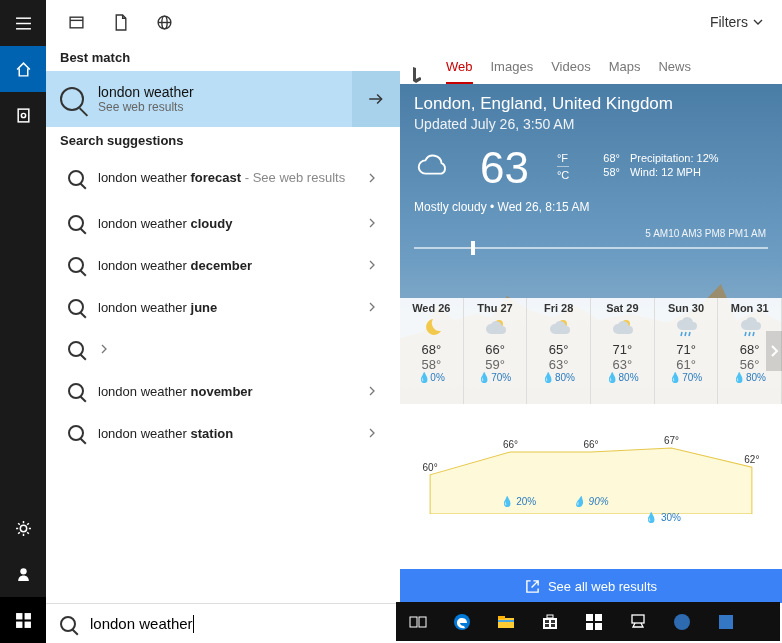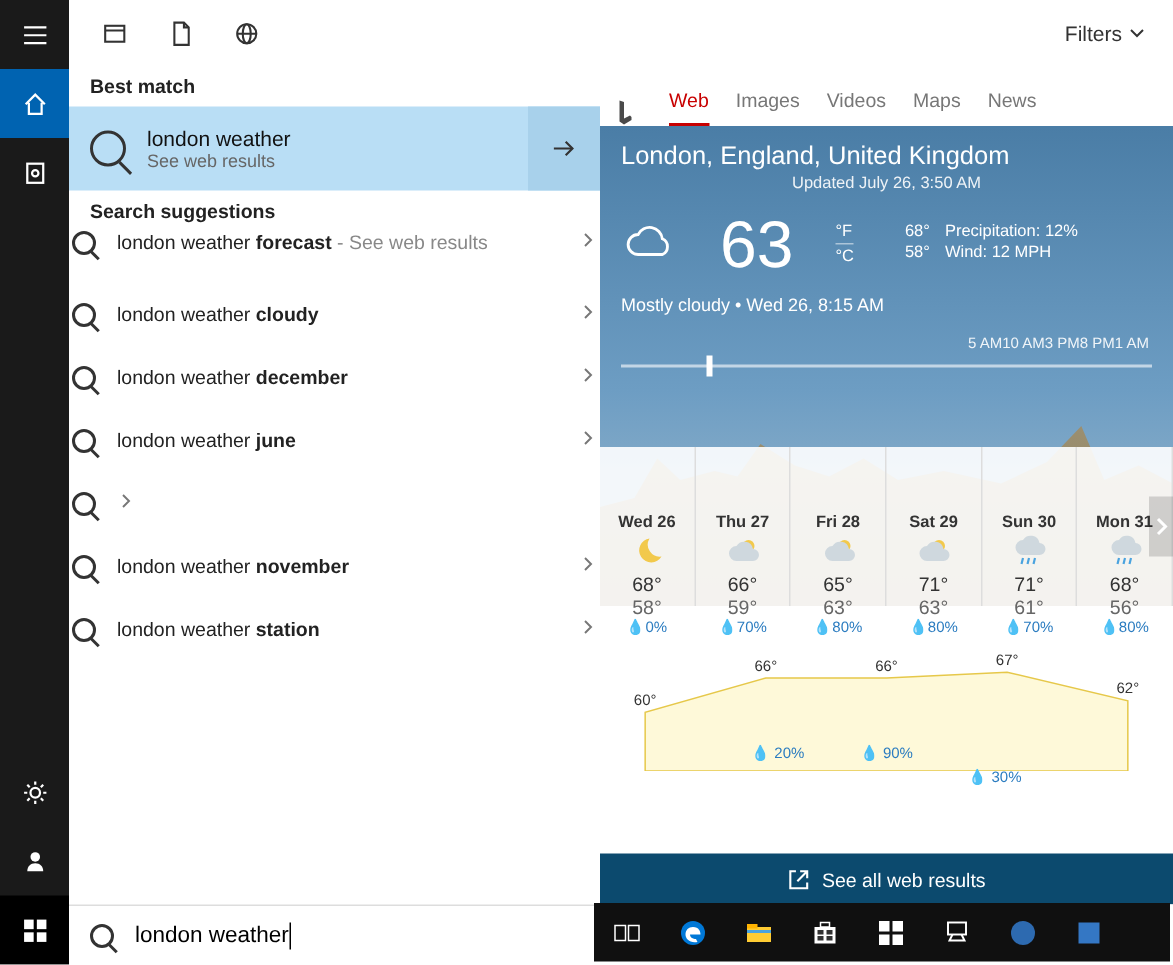--- a/index.html
+++ b/index.html
@@ -27,21 +27,21 @@
 .section-h { font-weight: 600; font-size: 13px; padding: 6px 14px 6px 14px; color: #222; }
 .best-match { display: flex; align-items: center; background: #b9def5; height: 56px; margin: 0; }
 .bm-body { flex: 1; display: flex; align-items: center; gap: 14px; padding: 0 14px; height: 100%; }
 .bm-icon { width: 24px; height: 24px; display: flex; align-items: center; justify-content: center; border: 2px solid #333; border-radius: 50%; position: relative; }
 .bm-icon::after { content: ""; position: absolute; width: 11px; height: 2px; background: #333; transform: rotate(45deg); bottom: -4px; right: -7px; }
 .bm-text .t { font-size: 14px; color: #111; }
 .bm-text .s { font-size: 12px; color: #666; }
 .bm-arrow { width: 48px; height: 100%; background: #a8d1eb; display: flex; align-items: center; justify-content: center; color: #333; }
 
 .sugg-list { display: flex; flex-direction: column; }
-.sugg { display: flex; align-items: flex-start; height: 42px; padding: 0 2px; gap: 14px; cursor: pointer; }
+.sugg { display: flex; align-items: center; height: 42px; padding: 0 22px; gap: 14px; cursor: pointer; }
 .sugg .s-icon { width: 16px; height: 16px; border: 2px solid #333; border-radius: 50%; position: relative; flex-shrink: 0; }
 .sugg .s-icon::after { content: ""; position: absolute; width: 8px; height: 2px; background: #333; transform: rotate(45deg); bottom: -3px; right: -5px; }
 .sugg .s-text { flex: 1; font-size: 13px; color: #222; }
 .sugg .s-text b { font-weight: 600; }
 .sugg .s-text .ann { color: #888; }
 .sugg .chev { color: #666; }
 .sugg.tall { height: 48px; }
 .sugg.tall .s-text { line-height: 1.2; }
 
 .rightpane { flex: 1; background: #eee; position: relative; padding: 0; overflow: hidden; }
@@ -50,51 +50,51 @@
 .pv-tabs .bing { display: flex; align-items: center; gap: 2px; margin-right: 4px; }
 .pv-tabs .bing svg { width: 14px; height: 18px; }
 .pv-tab { padding-bottom: 8px; border-bottom: 2px solid transparent; cursor: pointer; }
 .pv-tab.sel { color: #c80000; border-bottom-color: #c80000; }
 
 .weather-hero { position: relative; color: #fff; height: 320px; }
 .weather-hero .sky { position: absolute; inset: 0; background: linear-gradient(#4a7da6 0%, #6d9dc3 55%, #a2bdcf 100%); }
 .weather-hero .bld { position: absolute; bottom: 0; left: 0; right: 0; height: 120px; background: linear-gradient(#9b8f70 0%, #8a7d5a 100%); clip-path: polygon(0 45%, 6% 40%, 10% 18%, 14% 30%, 20% 25%, 24% 28%, 28% 10%, 34% 22%, 40% 28%, 46% 18%, 52% 30%, 60% 25%, 70% 32%, 78% 20%, 84% 0%, 88% 30%, 94% 22%, 100% 32%, 100% 100%, 0 100%); }
 .weather-hero .content { position: absolute; inset: 0; padding: 10px 14px; }
 .wh-title { font-size: 17px; }
-.wh-sub { font-size: 11px; opacity: .9; margin-top: 2px; text-align: center; }
+.wh-sub { font-size: 14px; opacity: .9; margin-top: 2px; }
 .wh-row { display: flex; align-items: flex-start; margin-top: 14px; gap: 28px; }
 .wh-temp { font-size: 44px; font-weight: 300; line-height: 1; }
 .wh-unit { display: flex; flex-direction: column; font-size: 11px; margin-top: 6px; }
 .wh-unit span:first-child { border-bottom: 1px solid rgba(255,255,255,.5); padding-bottom: 2px; margin-bottom: 2px; }
 .wh-details { font-size: 11px; display: grid; grid-template-columns: auto auto; column-gap: 10px; row-gap: 2px; margin-top: 6px; margin-left: 6px; }
 .wh-cloud { width: 38px; height: 26px; margin-top: 8px; }
 .wh-cond { font-size: 12px; margin-top: 10px; }
 
 .timeline { margin-top: 14px; position: relative; }
 .tl-labels { display: flex; justify-content: flex-end; font-size: 10px; opacity: .9; padding: 0 2px; }
 .tl-track { position: relative; height: 2px; background: rgba(255,255,255,.6); margin-top: 8px; }
 .tl-thumb { position: absolute; top: -6px; width: 4px; height: 14px; background: #fff; }
 
 .forecast { position: absolute; bottom: 0; left: 0; right: 0; display: flex; background: rgba(255,255,255,.9); color: #333; height: 106px; }
 .fc-day { flex: 1; text-align: center; border-right: 1px solid #ddd; padding: 4px 2px; font-size: 11px; position: relative; }
 .fc-day:last-child { border-right: none; }
-.fc-name { font-weight: 600; font-size: 11px; margin-top: 40px; }
+.fc-name { font-weight: 600; font-size: 11px; }
 .fc-icon { height: 28px; display: flex; align-items: center; justify-content: center; }
 .fc-icon svg { width: 24px; height: 24px; }
 .fc-hi { font-size: 13px; }
 .fc-lo { font-size: 13px; color: #666; }
 .fc-prec { color: #2b7cc0; font-size: 10px; }
 .fc-nav { position: absolute; right: 0; top: 50%; transform: translateY(-50%); width: 16px; height: 40px; background: rgba(0,0,0,.15); display: flex; align-items: center; justify-content: center; color: #fff; }
 
 .temp-chart { height: 100px; position: relative; margin: 10px 10px 0; }
 .temp-chart svg { width: 100%; height: 100%; }
 .tc-label { position: absolute; font-size: 10px; color: #333; transform: translate(-50%, -100%); }
 .tc-prec { position: absolute; font-size: 10px; color: #2b7cc0; transform: translate(-50%, 0); }
 
-.see-all { position: absolute; bottom: 0; left: 0; right: 0; height: 34px; background: #0c4a6e; color: #fff; display: flex; align-items: center; justify-content: center; gap: 8px; font-size: 13px; cursor: pointer; }
+.see-all { position: absolute; bottom: 0; left: 0; right: 0; height: 34px; background: #3b82f6; color: #fff; display: flex; align-items: center; justify-content: center; gap: 8px; font-size: 13px; cursor: pointer; }
 
 .searchbar { height: 40px; display: flex; align-items: center; gap: 14px; padding: 0 14px; border-top: 1px solid #ddd; }
 .searchbar .s-icon { width: 16px; height: 16px; border: 2px solid #333; border-radius: 50%; position: relative; }
 .searchbar .s-icon::after { content: ""; position: absolute; width: 8px; height: 2px; background: #333; transform: rotate(45deg); bottom: -3px; right: -5px; }
 .cursor { display: inline-block; width: 1px; height: 18px; background: #000; vertical-align: middle; animation: blink 1s step-start infinite; }
 @keyframes blink { 50% { opacity: 0; } }
 
 .taskbar { position: absolute; right: 2px; bottom: 2px; height: 39px; width: 384px; background: #101010; display: flex; align-items: center; }
 .taskbar .tb-item { width: 44px; height: 100%; display: flex; align-items: center; justify-content: center; cursor: pointer; }
 .taskbar svg { width: 18px; height: 18px; }
@@ -388,21 +388,21 @@
             <svg viewBox="0 0 360 100" preserveAspectRatio="none">
               <polygon id="chart-area" fill="#fef9d9" stroke="#e6c84a" stroke-width="1" points="20,100 20,60.88235294117647 100,37.94117647058823 180,37.94117647058823 260,34.11764705882353 340,53.23529411764706 340,100"></polygon>
             </svg>
             <div id="chart-labels">
                 <div class="tc-label" style="left: 5.55556%; top: 58.8824px;">60°</div>
                 <div class="tc-label" style="left: 27.7778%; top: 35.9412px;">66°</div>
                 <div class="tc-label" style="left: 50%; top: 35.9412px;">66°</div>
                 <div class="tc-label" style="left: 72.2222%; top: 32.1176px;">67°</div>
                 <div class="tc-label" style="left: 94.4444%; top: 51.2353px;">62°</div>
                 <div class="tc-prec" style="left: 30%; top: 82px;">💧 20%</div>
-                <div class="tc-prec" style="left: 50%; top: 82px;">💧 90%</div>
+                <div class="tc-prec" style="left: 50%; top: 82px; font-style: italic;">💧 90%</div>
                 <div class="tc-prec" style="left: 70%; top: 98px;">💧 30%</div>
               </div>
           </div>
 
           <div class="see-all">
             <svg width="15" height="15" viewBox="0 0 16 16" fill="none" stroke="#fff" stroke-width="1.5">
                 <path d="M6 2H2v12h12v-4M9 2h5v5M14 2L7 9"></path>
               </svg>
             <span>See all web results</span>
           </div>

